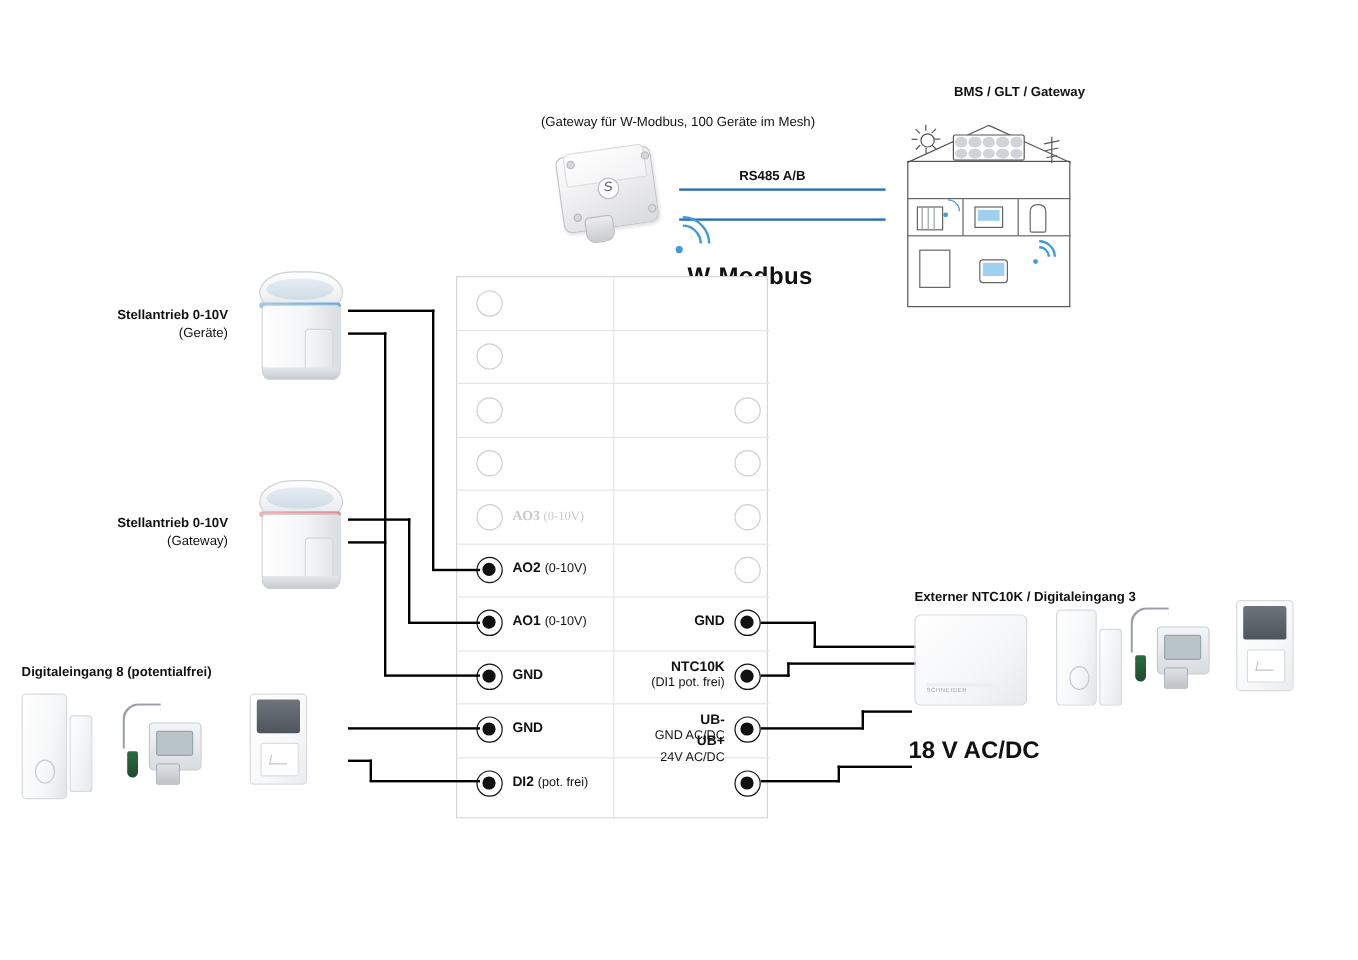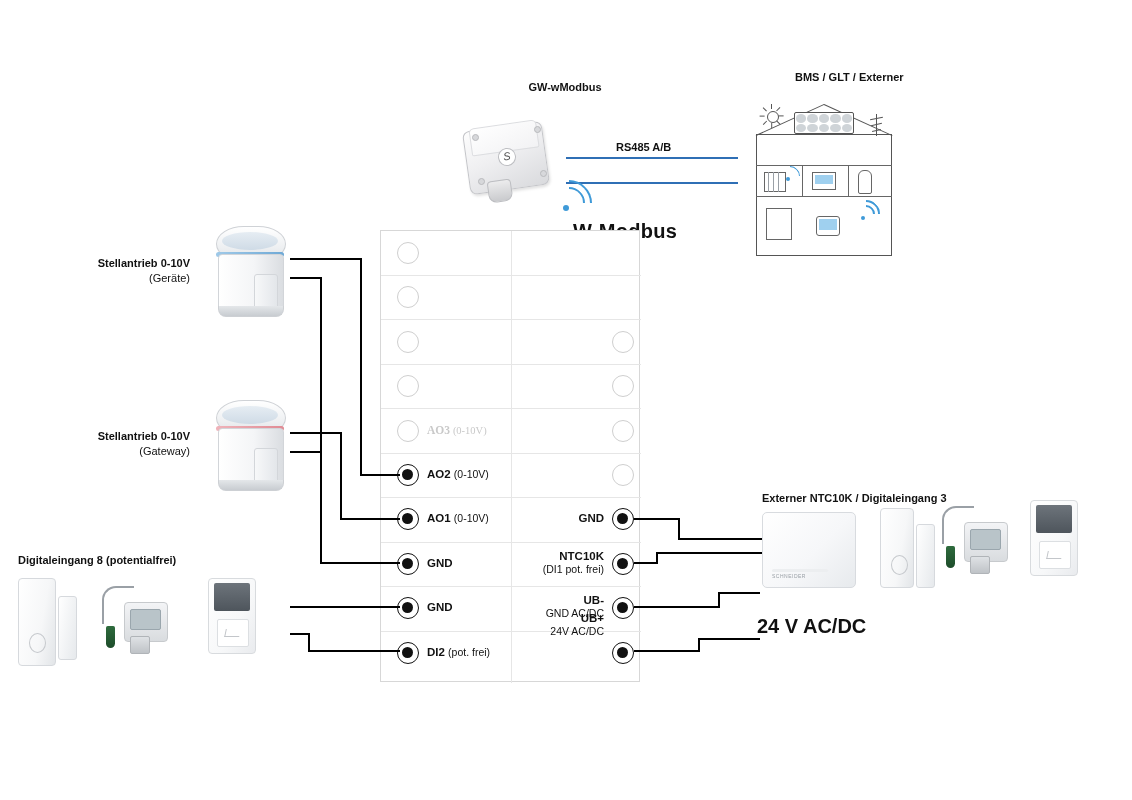--- a/index.html
+++ b/index.html
@@ -454,25 +454,25 @@
     font-size: 20px;
     font-weight: bold;
     color: #111;
   }
 </style>
 </head>
 <body>
 
 <div id="canvas">
 
-  <div class="lbl center" style="left:320px; top:80px; width:490px;">GW-wModbus</div>
+  <div class="lbl sub center" style="left:300px; top:95px; width:530px;">(Gateway für W-Modbus, 100 Geräte im Mesh)</div>
 
   <div class="lbl" style="left:616px; top:140px;">RS485 A/B</div>
 
-  <div class="lbl" style="left:795px; top:70px;">BMS / GLT / Externer</div>
+  <div class="lbl" style="left:795px; top:70px;">BMS / GLT / Gateway</div>
 
   <div id="w-modbus-text">W-Modbus</div>
 
   <div class="wire h blue" style="left:566px; top:157px; width:172px;"></div>
   <div class="wire h blue" style="left:566px; top:182px; width:172px;"></div>
 
   <div id="gw-device">
     <div class="gw-body"></div>
     <div class="gw-top"></div>
     <div class="gw-logo">S</div>
@@ -666,21 +666,21 @@
   <div class="lbl right" style="left:30px; top:256px; width:160px;">Stellantrieb 0-10V</div>
   <div class="lbl sub right" style="left:30px; top:271px; width:160px;">(Geräte)</div>
 
   <div class="lbl right" style="left:30px; top:429px; width:160px;">Stellantrieb 0-10V</div>
   <div class="lbl sub right" style="left:30px; top:444px; width:160px;">(Gateway)</div>
 
   <div class="lbl" style="left:18px; top:553px;">Digitaleingang 8 (potentialfrei)</div>
 
   <div class="lbl" style="left:762px; top:491px;">Externer NTC10K / Digitaleingang 3</div>
 
-  <div id="voltage-note">24 V AC/DC</div>
+  <div id="voltage-note">18 V AC/DC</div>
 
   <div class="actuator" style="left:208px; top:222px;">
     <div class="act-cap"></div>
     <div class="act-ring"></div>
     <div class="act-stripe" style="background:linear-gradient(90deg,#9fc9e8,#6fa9d6);"></div>
     <div class="act-body"></div>
     <div class="act-tab"></div>
     <div class="act-base"></div>
   </div>
 

